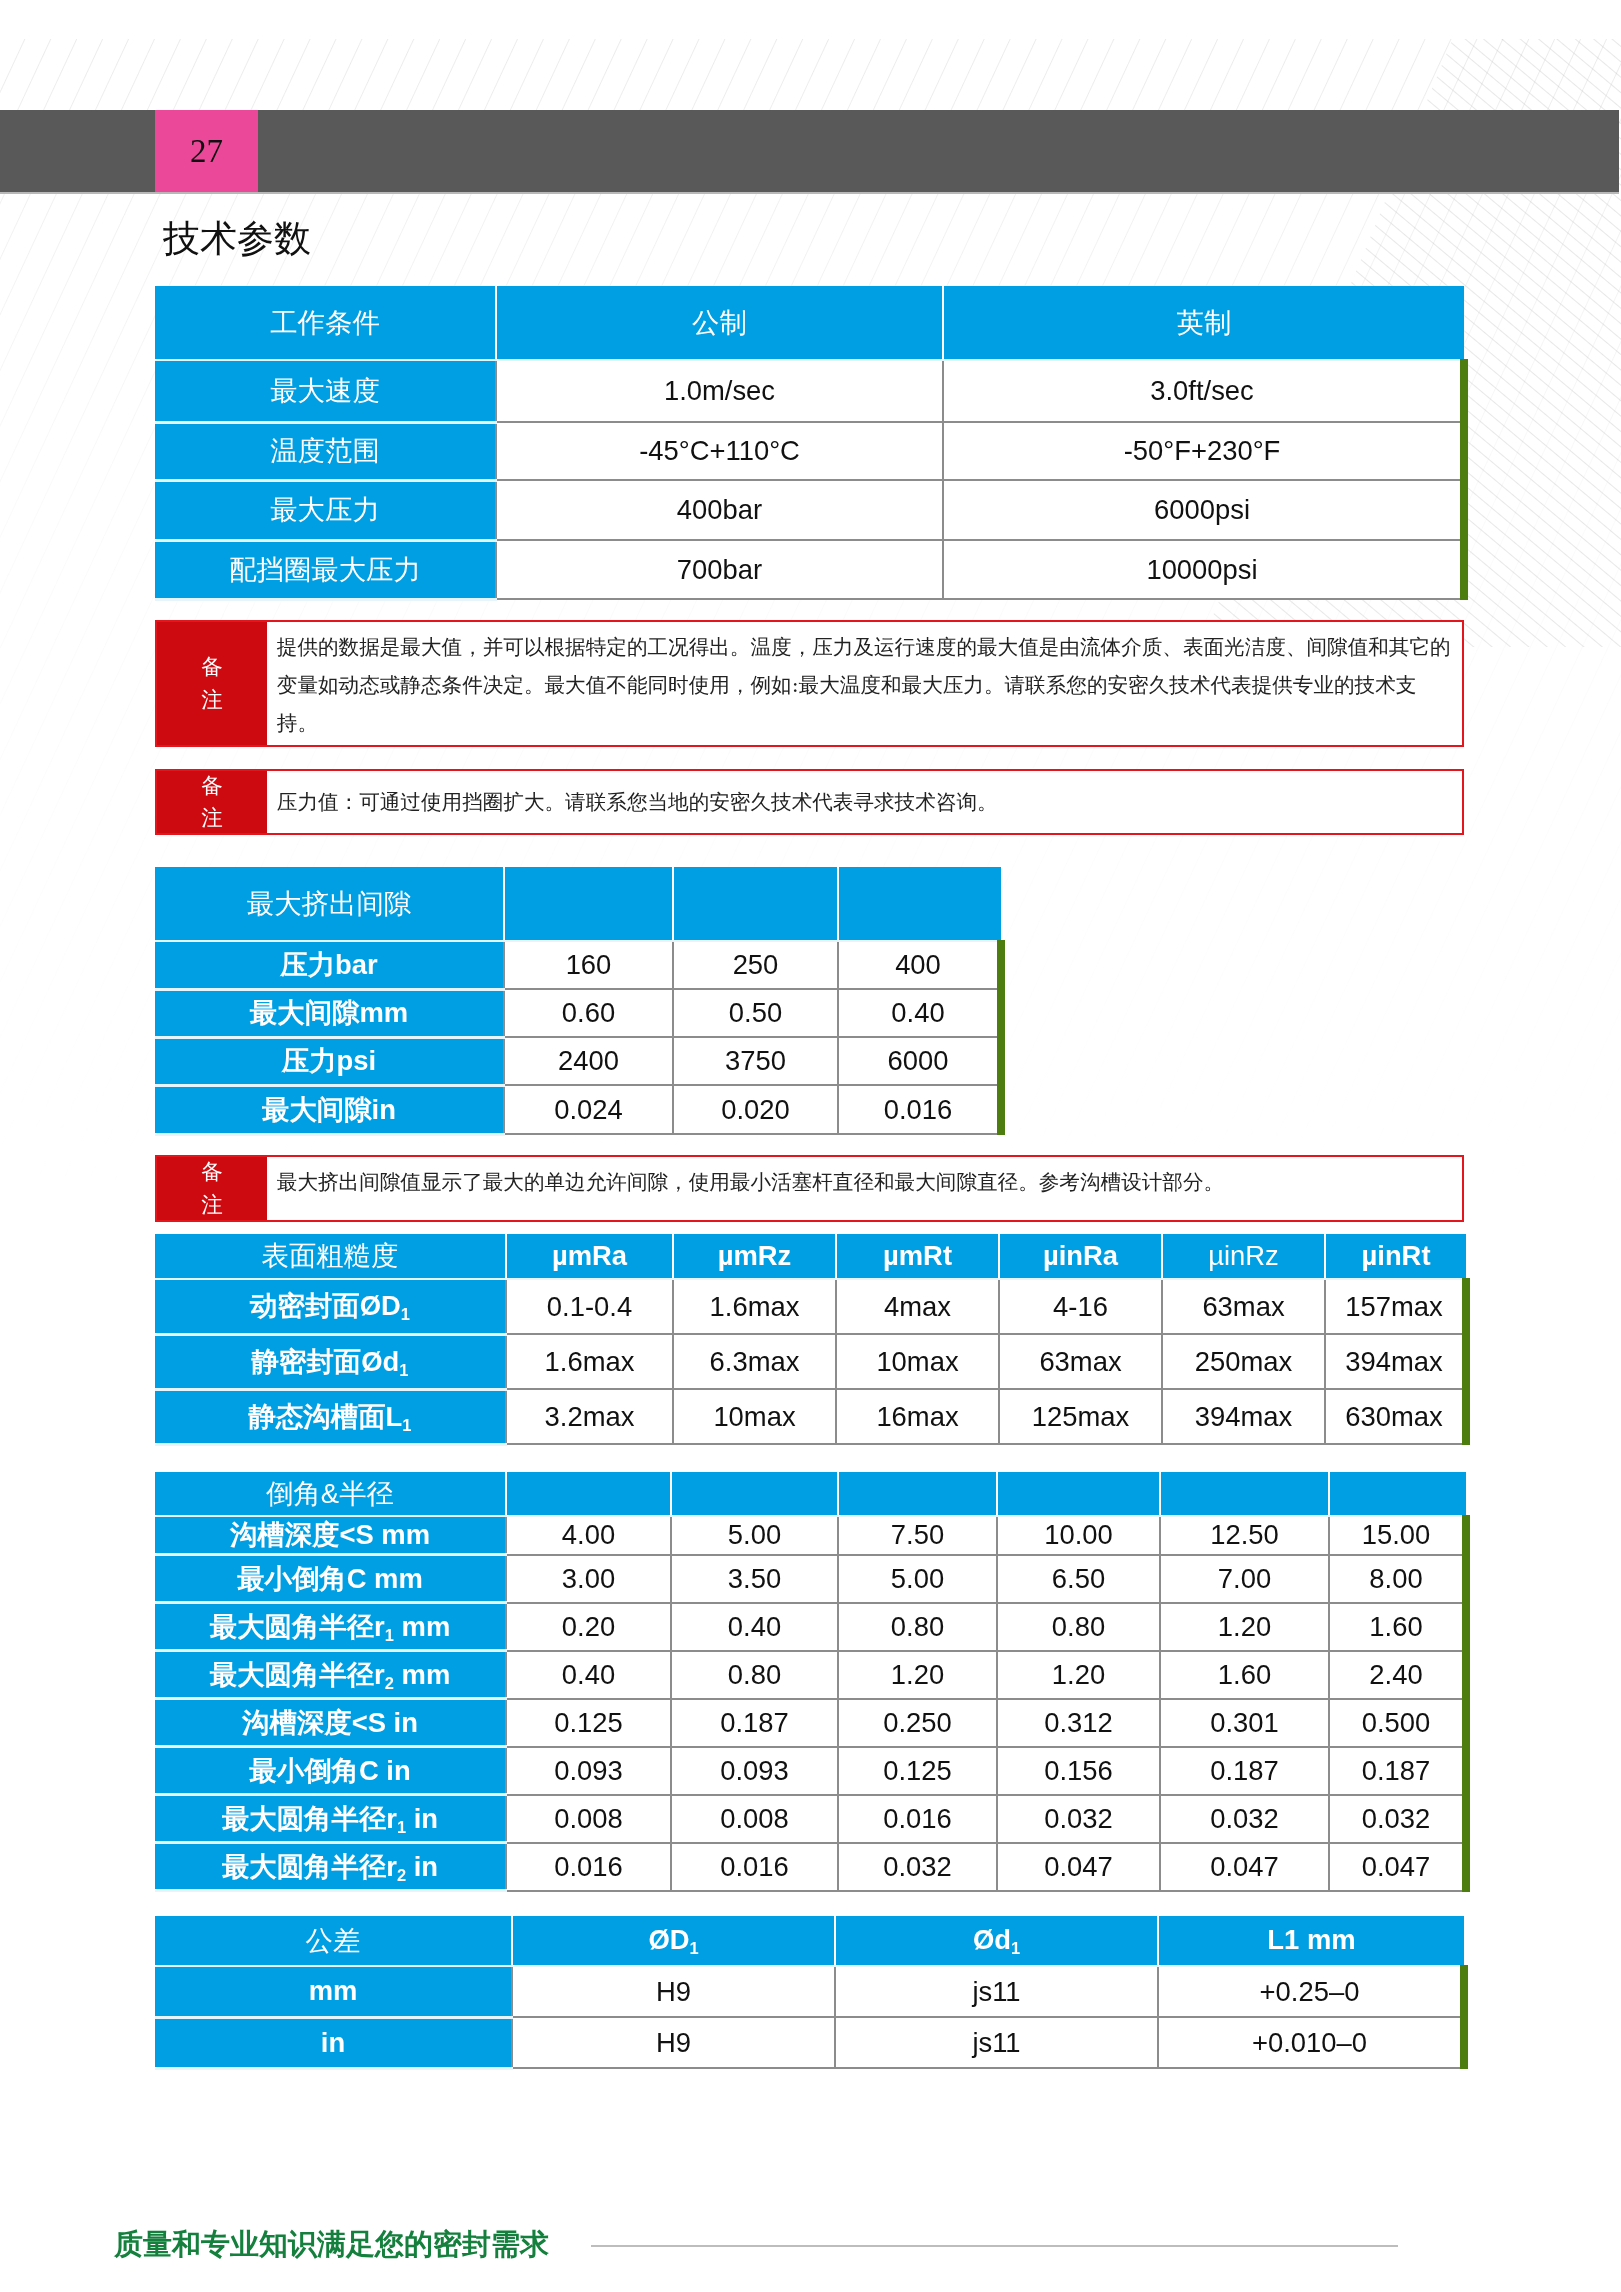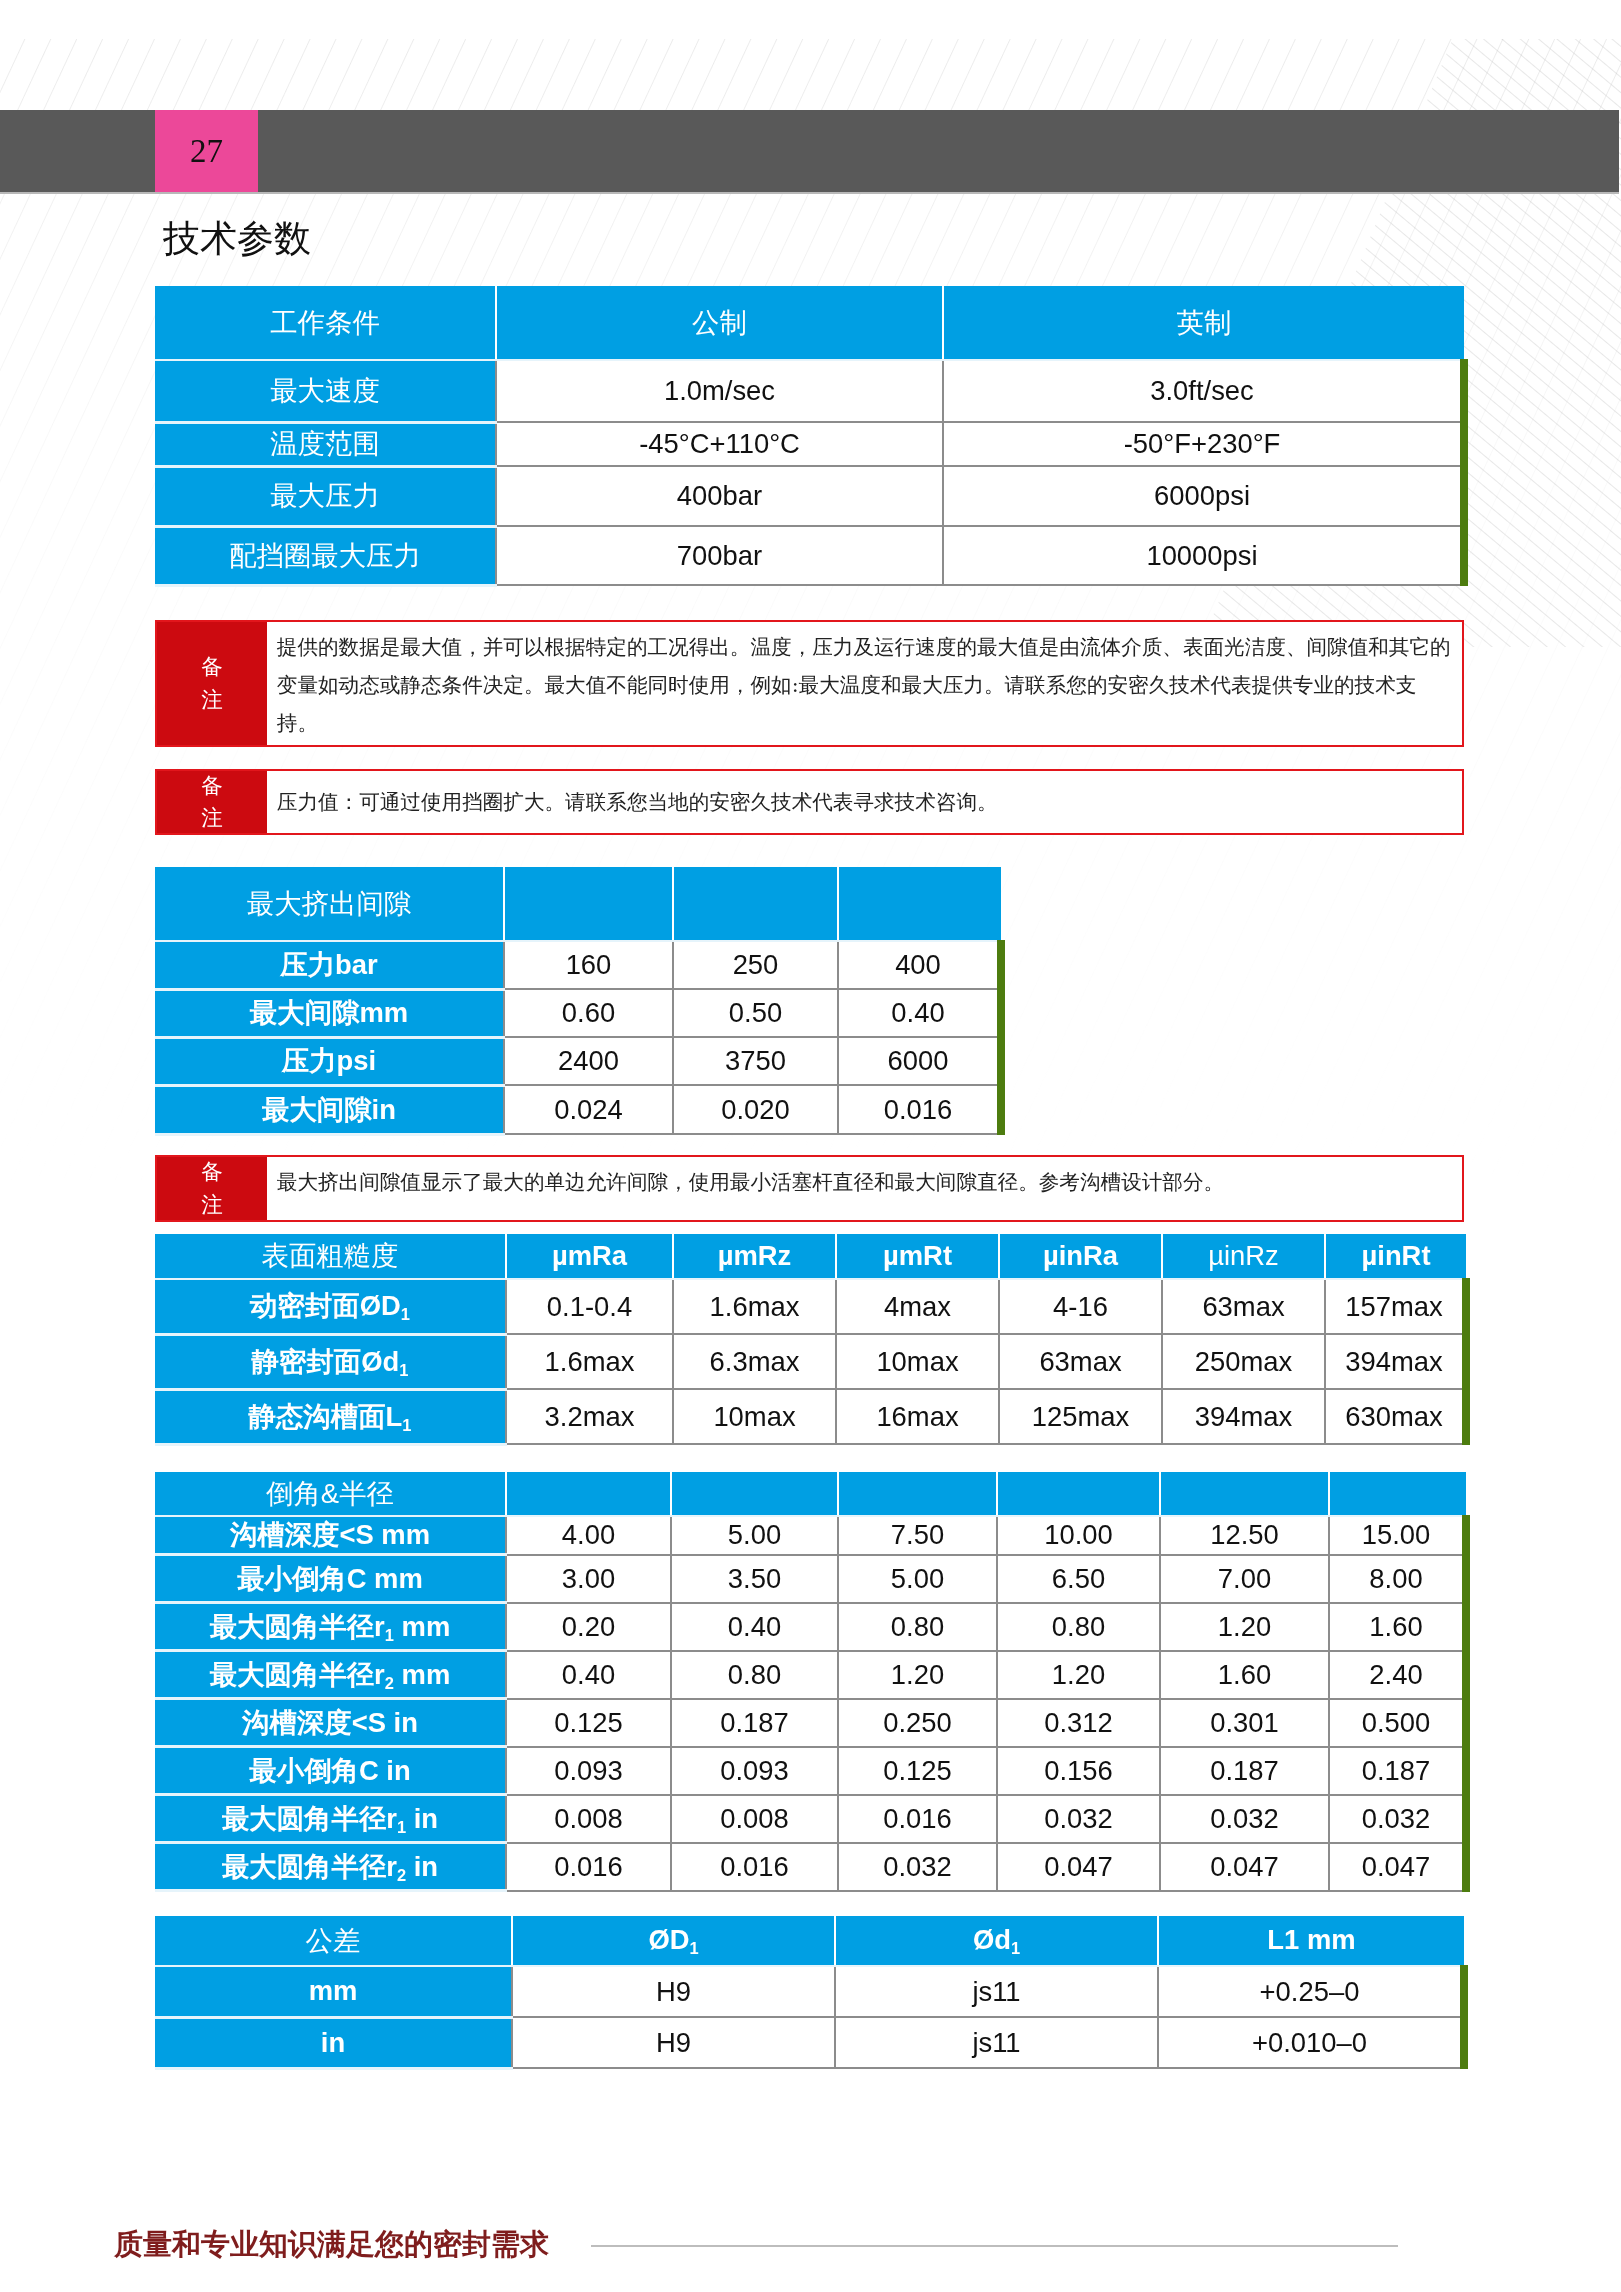--- a/index.html
+++ b/index.html
@@ -22,21 +22,21 @@
   .hd { background:#009fe3; color:#fff; font-size:27.4px; font-weight:normal; border-right:2.9px solid #ffffff; border-bottom:2.9px solid #e6f4fb; }
   .lab { background:#009fe3; color:#fff; font-size:27.4px; font-weight:bold; border-bottom:3.9px solid #e6f4fb; }
   .cell { background:#fff; color:#111; font-size:27.4px; border-left:2px solid #8c8c8c; border-bottom:2.9px solid #8c8c8c; }
   .cell:last-child { border-right:8px solid #4d7c0f;margin-top:44px; }
   sub { font-size:0.6em; vertical-align:-0.3em; }
 
   .note { position:absolute; left:155px; width:1309px; border:2.9px solid #e2161c; box-sizing:border-box; display:flex; background:#fff; }
   .note .nlab { width:110px; background:#cc0a10; color:#fff; font-size:21.6px; display:flex; flex-direction:column; align-items:center; justify-content:center; line-height:1.5; font-family:"DejaVu Serif", serif; }
   .note .ntext { flex:1; padding:5.9px 9.8px; font-size:20.6px; color:#222; line-height:38px; font-family:"DejaVu Serif", serif; }
 
-  .footer-text { position:absolute; left:114px; top:2225px; font-size:29px; color:#7f1d1d; font-weight:bold; }
+  .footer-text { position:absolute; left:114px; top:2225px; font-size:29px; color:#15803d; font-weight:bold; }
   .footer-line { position:absolute; left:591px; top:2245px; width:807px; height:2px; background:#bdbdbd; }
 </style>
 </head>
 <body>
 
 <div class="bg-lines"></div>
 <div class="fan"></div>
 
 <div class="topbar"></div>
 <div class="page-num">27</div>
@@ -52,21 +52,21 @@
       <tr style="height:74px">
     <th class="hd">工作条件</th>
     <th class="hd">公制</th>
     <th class="hd" style="border-right:none">英制</th>
   </tr>
   <tr style="height:62px">
     <td class="lab" style="font-weight:normal">最大速度</td>
     <td class="cell">1.0m/sec</td>
     <td class="cell">3.0ft/sec</td>
   </tr>
-  <tr style="height:44px">
+  <tr style="height:58px">
     <td class="lab" style="font-weight:normal">温度范围</td>
     <td class="cell">-45°C+110°C</td>
     <td class="cell">-50°F+230°F</td>
   </tr>
   <tr style="height:60px">
     <td class="lab" style="font-weight:normal">最大压力</td>
     <td class="cell">400bar</td>
     <td class="cell">6000psi</td>
   </tr>
   <tr style="height:59px">

